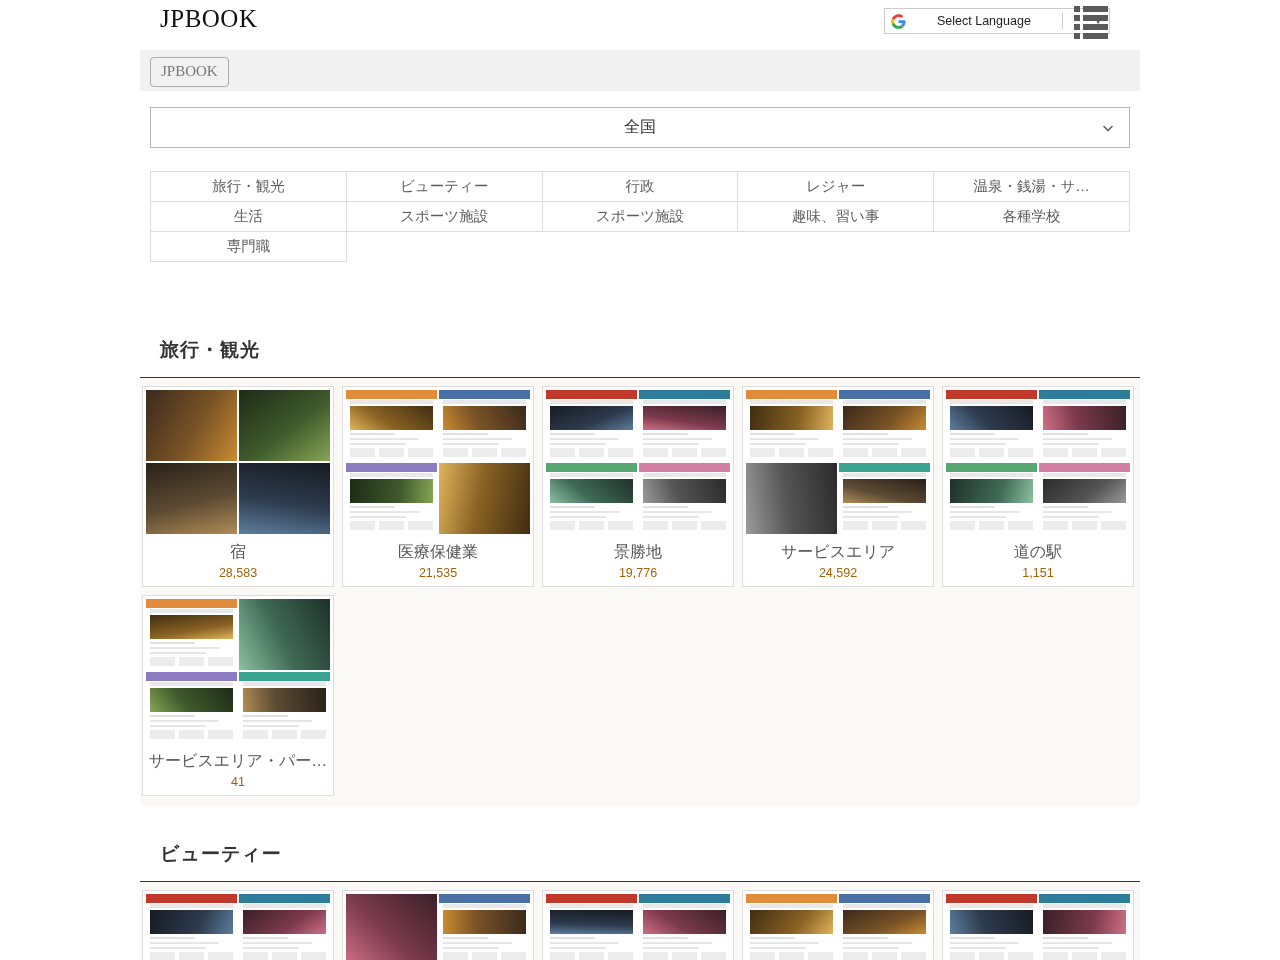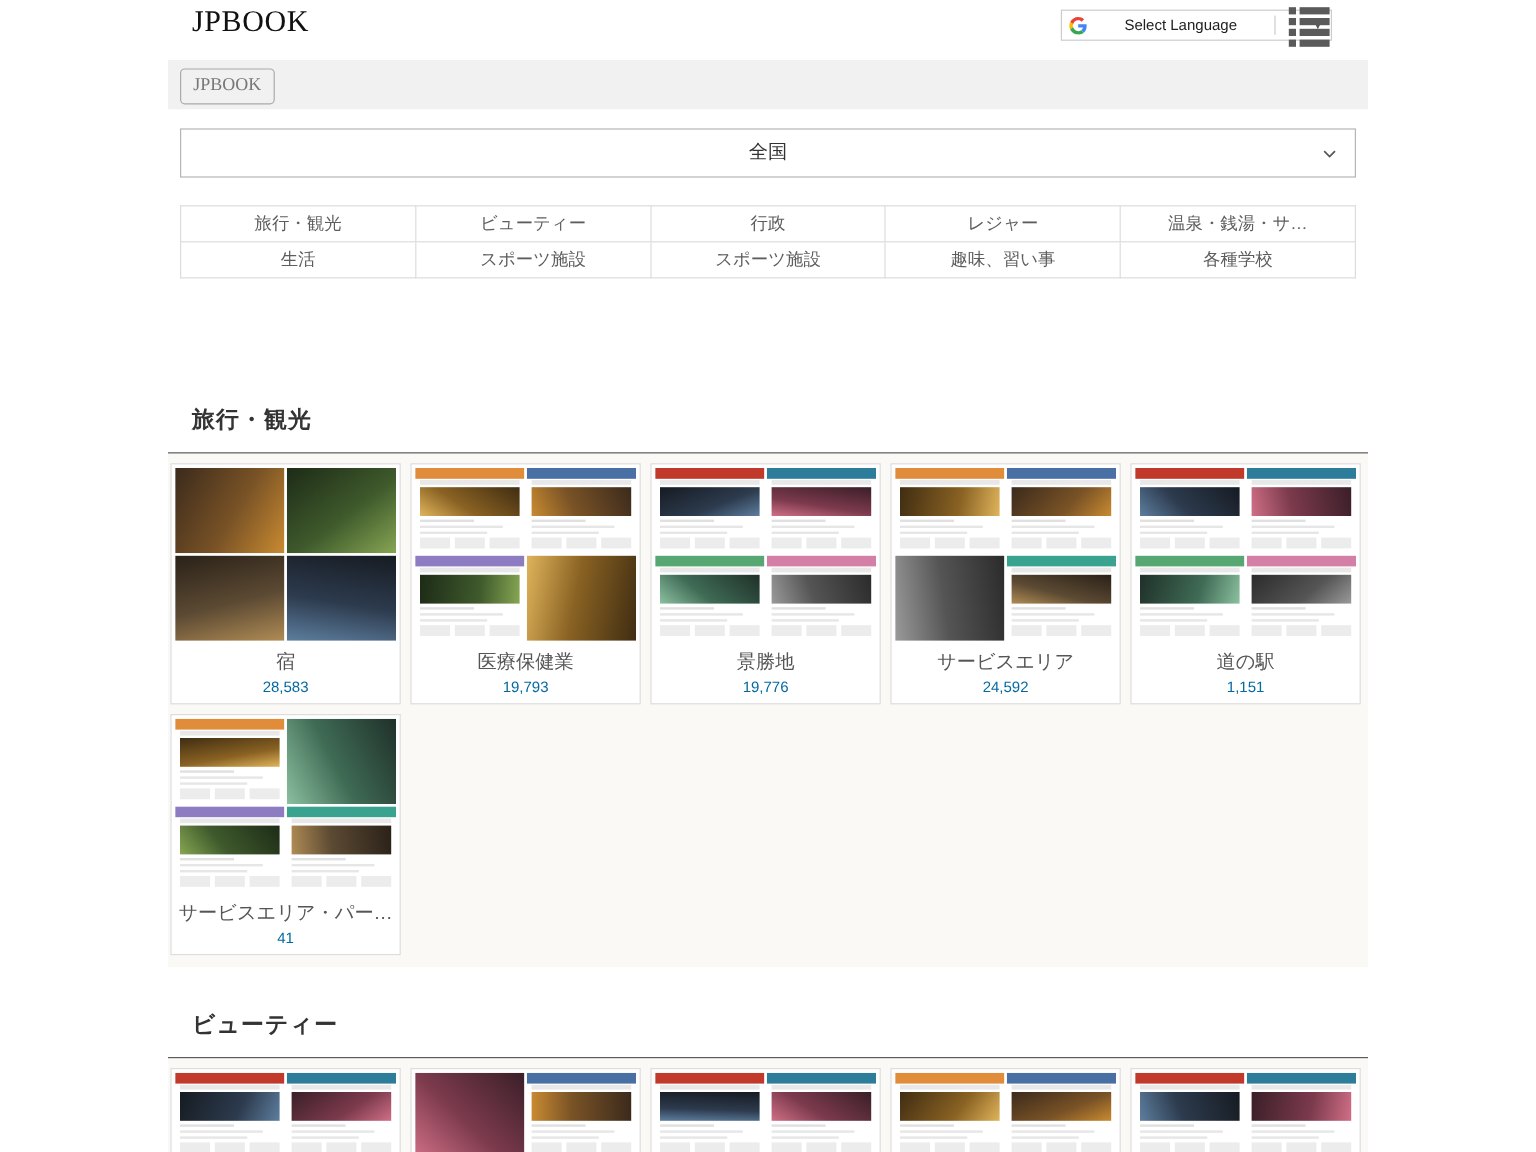--- a/index.html
+++ b/index.html
@@ -128,21 +128,21 @@
     background:#fff;
   }
   .tile{width:100%;height:100%;overflow:hidden;position:relative;}
   .card-title{
     text-align:center; font-size:16px; color:#555;
     margin-top:8px;
     white-space:nowrap; overflow:hidden; text-overflow:ellipsis;
     padding:0 2px;
   }
   .card-count{
-    text-align:center; font-size:12.5px; color:#0369a1;
+    text-align:center; font-size:12.5px; color:#a16207;
     margin-top:3px; padding-bottom:6px;
   }
 
   
   .t-photo{position:absolute;inset:0;}
   .t-web{position:absolute;inset:0;background:#fff;}
   .t-web .wb-top{position:absolute;left:0;right:0;top:0;height:12%;}
   .t-web .wb-nav{position:absolute;left:4%;right:4%;top:14%;height:6%;background:#e8e8e8;}
   .t-web .wb-hero{position:absolute;left:4%;right:4%;top:23%;height:34%;}
   .t-web .wb-l1{position:absolute;left:4%;right:46%;top:60%;height:4%;background:#e0e0e0;}
@@ -215,20 +215,27 @@
         <td>レジャー</td>
         <td>温泉・銭湯・サ…</td>
       </tr>
       <tr>
         <td>生活</td>
         <td>スポーツ施設</td>
         <td>スポーツ施設</td>
         <td>趣味、習い事</td>
         <td>各種学校</td>
       </tr>
+      <tr>
+        <td>専門職</td>
+        <td class="empty"></td>
+        <td class="empty"></td>
+        <td class="empty"></td>
+        <td class="empty"></td>
+      </tr>
     </tbody>
 </table>
 
 <div id="sections-host">
     <div class="section" style="top: 337px;">
       <div class="sec-title">旅行・観光</div>
       <div class="sec-rule"></div>
       <div class="cards-wrap">
         <div class="card">
           <div class="card-thumb">
@@ -287,21 +294,21 @@
                 <div class="wb-b1"></div>
                 <div class="wb-b2"></div>
                 <div class="wb-b3"></div>
               </div>
             </div>
             <div class="tile">
               <div class="t-photo" style="background:linear-gradient(281deg,#402d12 0%,#8a6223 55%,#e0b45c 100%)"></div>
             </div>
           </div>
           <div class="card-title">医療保健業</div>
-          <div class="card-count">19,793</div>
+          <div class="card-count">21,535</div>
         </div>
         <div class="card">
           <div class="card-thumb">
             <div class="tile">
               <div class="t-web">
                 <div class="wb-top" style="background:#c0392b"></div>
                 <div class="wb-nav"></div>
                 <div class="wb-hero" style="background:linear-gradient(158deg,#161b22,#2d3b4e 60%,#5d7e9e)"></div>
                 <div class="wb-l1"></div>
                 <div class="wb-l2"></div>

